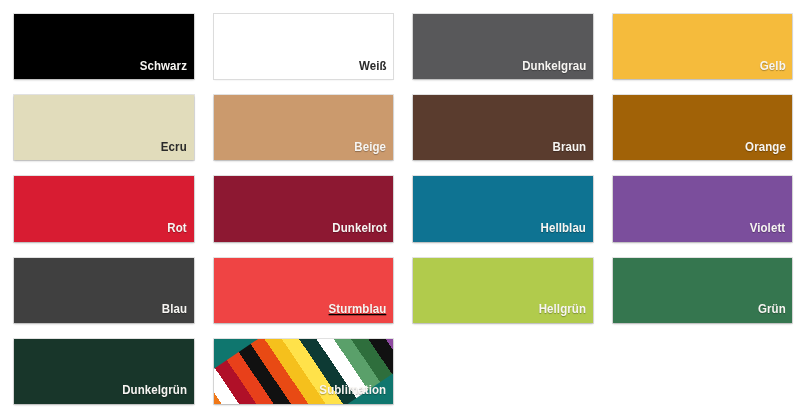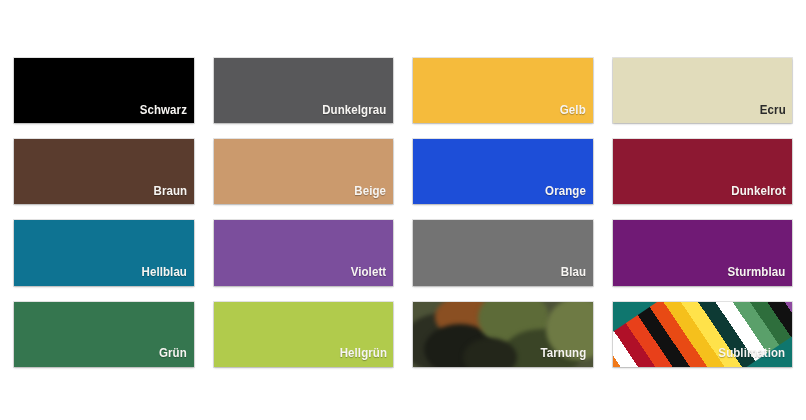--- a/index.html
+++ b/index.html
@@ -29,21 +29,20 @@
   .swatch {
     position: relative;
     width: 100%;
     height: 100%;
     display: flex;
     align-items: flex-end;
     justify-content: flex-end;
     overflow: hidden;
     box-shadow: 0 0 0 1px rgba(0,0,0,0.10),
                 0 1px 2px rgba(0,0,0,0.22);
-    margin-top: 44px;
   }
 
   .swatch.bordered {
     box-shadow: 0 0 0 1px #dcdcdc,
                 0 1px 2px rgba(0,0,0,0.10);
   }
 
   .swatch-label {
     position: relative;
     z-index: 5;
@@ -88,96 +87,97 @@
 </head>
 <body style="background: rgb(255, 255, 255);">
 
 <div id="swatch-grid">
     <div class="swatch-cell">
       <div class="swatch" style="background: rgb(0, 0, 0);">
         <span class="swatch-label label-light">Schwarz</span>
       </div>
     </div>
     <div class="swatch-cell">
+      <div class="swatch bordered" style="background: rgb(255, 255, 255);">
+        <span class="swatch-label label-dark">Weiß</span>
+      </div>
+    </div>
+    <div class="swatch-cell">
       <div class="swatch" style="background: rgb(88, 88, 90);">
         <span class="swatch-label label-light">Dunkelgrau</span>
       </div>
     </div>
     <div class="swatch-cell">
       <div class="swatch" style="background: rgb(245, 187, 60);">
         <span class="swatch-label label-light">Gelb</span>
       </div>
     </div>
     <div class="swatch-cell">
       <div class="swatch" style="background: rgb(225, 220, 187);">
         <span class="swatch-label label-dark">Ecru</span>
       </div>
     </div>
     <div class="swatch-cell">
+      <div class="swatch" style="background: rgb(203, 154, 109);">
+        <span class="swatch-label label-light">Beige</span>
+      </div>
+    </div>
+    <div class="swatch-cell">
       <div class="swatch" style="background: rgb(90, 60, 46);">
         <span class="swatch-label label-light">Braun</span>
       </div>
     </div>
     <div class="swatch-cell">
-      <div class="swatch" style="background: rgb(203, 154, 109);">
-        <span class="swatch-label label-light">Beige</span>
+      <div class="swatch" style="background: #a16207;">
+        <span class="swatch-label label-light">Orange</span>
       </div>
     </div>
     <div class="swatch-cell">
-      <div class="swatch" style="background: #1d4ed8;">
-        <span class="swatch-label label-light">Orange</span>
+      <div class="swatch" style="background: rgb(216, 28, 50);">
+        <span class="swatch-label label-light">Rot</span>
       </div>
     </div>
     <div class="swatch-cell">
       <div class="swatch" style="background: rgb(141, 24, 50);">
         <span class="swatch-label label-light">Dunkelrot</span>
       </div>
     </div>
     <div class="swatch-cell">
       <div class="swatch" style="background: rgb(14, 115, 146);">
         <span class="swatch-label label-light">Hellblau</span>
       </div>
     </div>
     <div class="swatch-cell">
       <div class="swatch" style="background: rgb(123, 78, 156);">
         <span class="swatch-label label-light">Violett</span>
       </div>
     </div>
     <div class="swatch-cell">
-      <div class="swatch" style="background: #737373;">
+      <div class="swatch" style="background: #404040;">
         <span class="swatch-label label-light">Blau</span>
       </div>
     </div>
     <div class="swatch-cell">
-      <div class="swatch" style="background: #701a75;">
+      <div class="swatch" style="background: #ef4444; text-decoration: underline;">
         <span class="swatch-label label-light">Sturmblau</span>
+      </div>
+    </div>
+    <div class="swatch-cell">
+      <div class="swatch" style="background: rgb(177, 203, 76);">
+        <span class="swatch-label label-light">Hellgrün</span>
       </div>
     </div>
     <div class="swatch-cell">
       <div class="swatch" style="background: rgb(53, 118, 79);">
         <span class="swatch-label label-light">Grün</span>
       </div>
     </div>
     <div class="swatch-cell">
-      <div class="swatch" style="background: rgb(177, 203, 76);">
-        <span class="swatch-label label-light">Hellgrün</span>
-      </div>
-    </div>
-    <div class="swatch-cell">
-      <div class="swatch" style="background: rgb(77, 83, 56);">
-        <div class="pattern-layer camo-base" style="background: rgb(77, 83, 56);">
-          <div class="camo-blob" style="background: rgb(44, 47, 34); left: -6%; top: 18%; width: 46%; height: 92%;"></div>
-          <div class="camo-blob" style="background: rgb(138, 79, 34); left: 12%; top: -8%; width: 34%; height: 64%;"></div>
-          <div class="camo-blob" style="background: rgb(27, 29, 22); left: 6%; top: 34%; width: 40%; height: 78%;"></div>
-          <div class="camo-blob" style="background: rgb(93, 107, 56); left: 36%; top: -18%; width: 40%; height: 86%;"></div>
-          <div class="camo-blob" style="background: rgb(58, 68, 38); left: 50%; top: 42%; width: 44%; height: 74%;"></div>
-          <div class="camo-blob" style="background: rgb(110, 122, 68); left: 74%; top: -6%; width: 36%; height: 96%;"></div>
-          <div class="camo-blob" style="background: rgb(35, 38, 26); left: 28%; top: 56%; width: 30%; height: 60%;"></div>
-        </div>
-        <span class="swatch-label label-light">Tarnung</span>
+      <div class="swatch" style="background: rgb(24, 54, 42);">
+        <span class="swatch-label label-light">Dunkelgrün</span>
       </div>
     </div>
     <div class="swatch-cell">
       <div class="swatch" style="background: #0f766e;">
         <div class="stripe-layer" style="background: linear-gradient(90deg, rgb(255, 255, 255) 0%, rgb(255, 255, 255) 5%, rgb(142, 63, 138) 5%, rgb(142, 63, 138) 10%, rgb(194, 26, 68) 10%, rgb(194, 26, 68) 15%, rgb(240, 120, 24) 15%, rgb(240, 120, 24) 20%, rgb(255, 255, 255) 20%, rgb(255, 255, 255) 25%, rgb(176, 16, 40) 25%, rgb(176, 16, 40) 30%, rgb(232, 64, 26) 30%, rgb(232, 64, 26) 35%, rgb(17, 17, 17) 35%, rgb(17, 17, 17) 40%, rgb(232, 74, 20) 40%, rgb(232, 74, 20) 45%, rgb(245, 192, 28) 45%, rgb(245, 192, 28) 50%, rgb(255, 226, 74) 50%, rgb(255, 226, 74) 55%, rgb(13, 58, 52) 55%, rgb(13, 58, 52) 60%, rgb(255, 255, 255) 60%, rgb(255, 255, 255) 65%, rgb(90, 160, 106) 65%, rgb(90, 160, 106) 70%, rgb(46, 110, 60) 70%, rgb(46, 110, 60) 75%, rgb(17, 17, 17) 75%, rgb(17, 17, 17) 80%, rgb(142, 74, 160) 80%, rgb(142, 74, 160) 85%, rgb(106, 47, 138) 85%, rgb(106, 47, 138) 90%, rgb(17, 17, 17) 90%, rgb(17, 17, 17) 95%, rgb(26, 106, 168) 95%, rgb(26, 106, 168) 100%); transform: rotate(-34deg);"></div>
         <span class="swatch-label label-light">Sublimation</span>
       </div>
     </div>
   </div>
 

